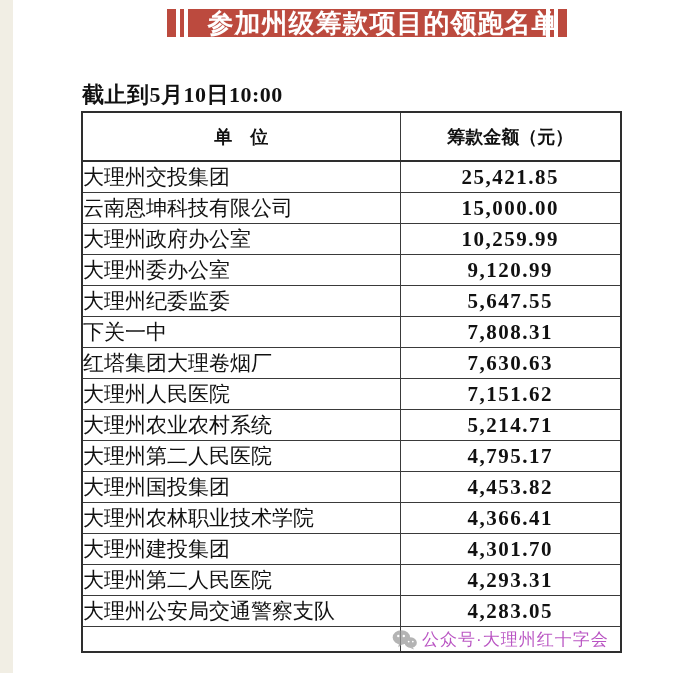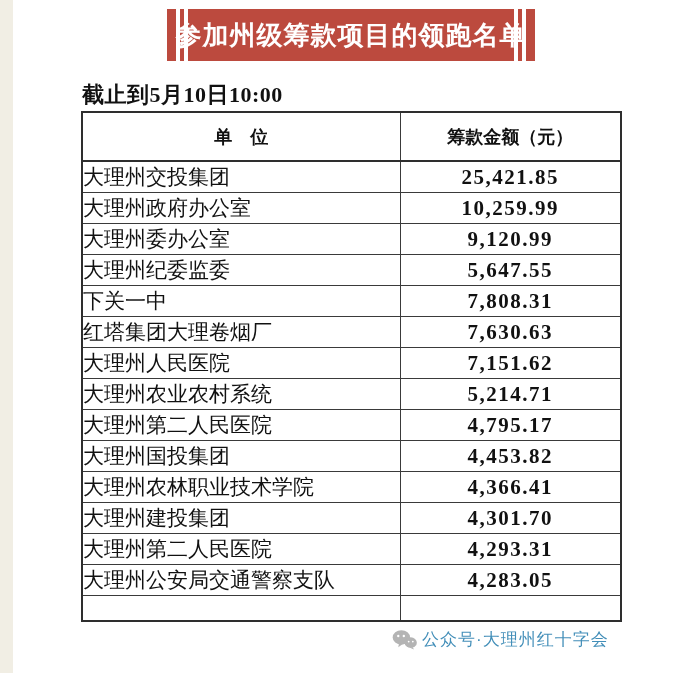--- a/index.html
+++ b/index.html
@@ -17,34 +17,35 @@
   }
   .edge-strip {
     position: absolute;
     left: 0; top: 0;
     width: 13px; height: 673px;
     background: #f1eee4;
   }
   .banner {
     position: absolute;
     left: 167px; top: 9px;
-    width: 368px; height: 52px;
+    width: 368px; height: 28px;
     background: linear-gradient(90deg,
       #bc4a3e 0 9px,
       #ffffff 9px 13px,
       #bc4a3e 13px 17px,
       #ffffff 17px 21px,
       #bc4a3e 21px calc(100% - 21px),
       #ffffff calc(100% - 21px) calc(100% - 17px),
       #bc4a3e calc(100% - 17px) calc(100% - 13px),
       #ffffff calc(100% - 13px) calc(100% - 9px),
       #bc4a3e calc(100% - 9px) 100%);
     display: flex;
     align-items: center;
     justify-content: center;
+    padding-left: 32px;
   }
   .banner-title {
     color: #ffffff;
     font-family: "Liberation Sans", sans-serif;
     font-weight: bold;
     font-size: 26px;
     letter-spacing: 1px;
     white-space: nowrap;
   }
   .deadline {
@@ -96,21 +97,21 @@
     position: absolute;
     left: 392px; top: 628px;
     display: flex;
     align-items: center;
     gap: 5px;
     z-index: 5;
     opacity: 0.75;
     pointer-events: none;
   }
   .watermark-text {
-    color: #0369a1;
+    color: #a21caf;
     font-family: "Liberation Sans", sans-serif;
     font-size: 17px;
     letter-spacing: 1px;
     white-space: nowrap;
   }
   .wechat-icon svg { display: block; }
 </style>
 </head>
 <body>
 
@@ -132,20 +133,24 @@
       <th>单　位</th>
       <th>筹款金额（元）</th>
     </tr>
   </thead>
   <tbody>
     <tr>
     <td class="unit-cell">大理州交投集团</td>
     <td class="amount-cell">25,421.85</td>
   </tr>
       <tr>
+    <td class="unit-cell">云南恩坤科技有限公司</td>
+    <td class="amount-cell">15,000.00</td>
+  </tr>
+      <tr>
     <td class="unit-cell">大理州政府办公室</td>
     <td class="amount-cell">10,259.99</td>
   </tr>
       <tr>
     <td class="unit-cell">大理州委办公室</td>
     <td class="amount-cell">9,120.99</td>
   </tr>
       <tr>
     <td class="unit-cell">大理州纪委监委</td>
     <td class="amount-cell">5,647.55</td>

